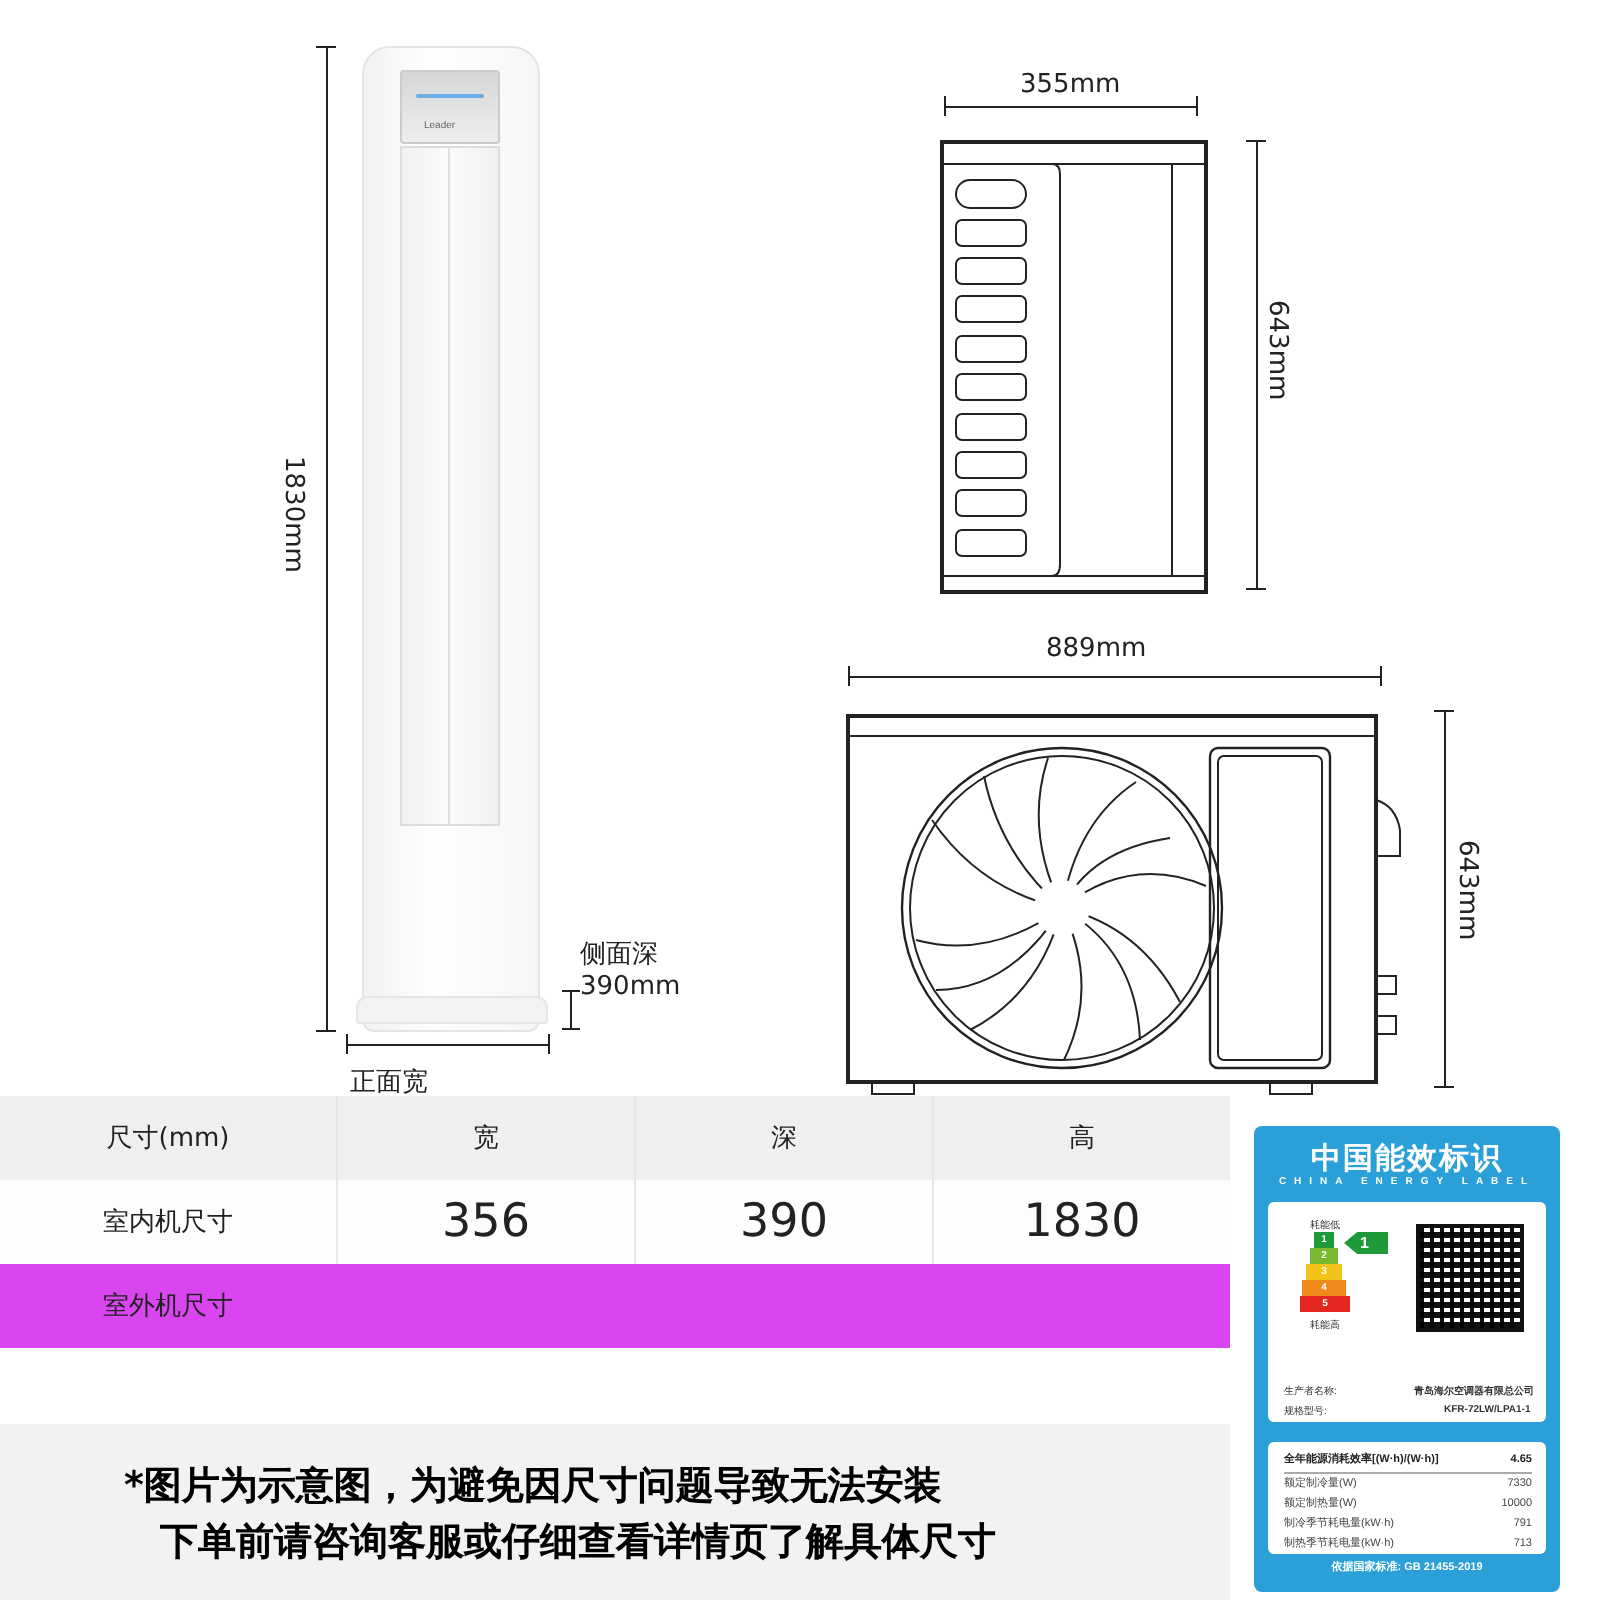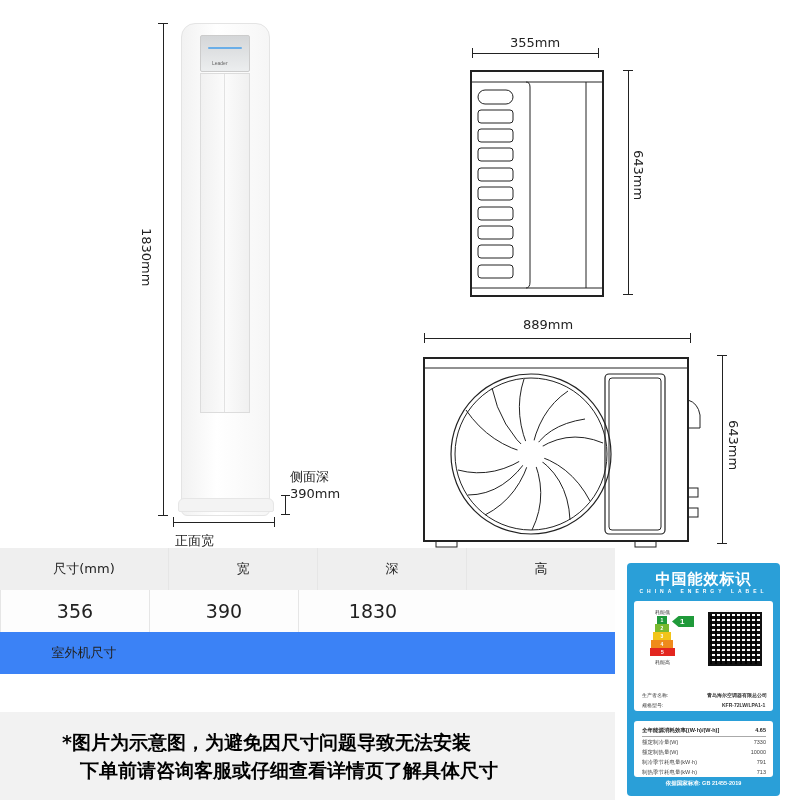--- a/index.html
+++ b/index.html
@@ -19,25 +19,25 @@
   .indoor-logo { left: 212px; top: 60px; font-size: 5px; color: #666; }
   .indoor-body { left: 200px; top: 73px; width: 50px; height: 340px; background: linear-gradient(90deg,#f1f1f1,#fbfbfb 50%,#f0f0f0); border: 1px solid #dcdcdc; }
   .indoor-seam { left: 224px; top: 74px; width: 1px; height: 338px; background: #e2e2e2; }
   .indoor-base { left: 178px; top: 498px; width: 96px; height: 14px; background: #f3f3f3; border-radius: 6px 6px 2px 2px; border: 1px solid #e6e6e6; }
 
   
   .tbl { left: 0; top: 548px; width: 615px; }
   .tr { display: flex; height: 42px; align-items: center; }
   .tr.hdr { height: 42px; background: #efefef; }
   .tr.odd { background: #fdfdfd; }
-  .tr.even { background: #3b82f6; }
+  .tr.even { background: #d946ef; }
   .td { text-align: center; font-size: 13px; font-family: "DejaVu Sans", sans-serif; }
   .td.c0 { width: 168px; }
   .td.c1, .td.c2, .td.c3 { width: 149px; border-left: 1px solid #e6e6e6; height: 100%; display: flex; align-items: center; justify-content: center; }
-  .td.num { font-size: 19px; }
+  .td.num { font-size: 23px; }
   .note-area { left: 0; top: 712px; width: 615px; height: 88px; background: #f2f2f2; }
   .note { font-size: 19px; font-weight: bold; color: #000000; font-family: "DejaVu Sans", sans-serif; }
 
   
   .elabel { left: 627px; top: 563px; width: 153px; height: 233px; background: #2a9fd8; border-radius: 4px; }
   .el-title { left: 627px; top: 570px; width: 153px; text-align: center; color: #fff; font-size: 15px; font-weight: bold; letter-spacing: 1px; }
   .el-sub { left: 627px; top: 588px; width: 153px; text-align: center; color: #fff; font-size: 5px; font-weight: bold; letter-spacing: 4px; }
   .el-white1 { left: 634px; top: 601px; width: 139px; height: 110px; background: #fff; border-radius: 3px; }
   .el-white2 { left: 634px; top: 721px; width: 139px; height: 56px; background: #fff; border-radius: 3px; }
   .el-tiny { font-size: 5px; color: #333; }
@@ -148,20 +148,21 @@
 </div>
 
 <div class="abs tbl">
   <div class="tr hdr">
     <div class="td c0">尺寸(mm)</div>
     <div class="td c1">宽</div>
     <div class="td c2">深</div>
     <div class="td c3">高</div>
   </div>
   <div class="tr odd">
+    <div class="td c0">室内机尺寸</div>
     <div class="td c1 num">356</div>
     <div class="td c2 num">390</div>
     <div class="td c3 num">1830</div>
   </div>
   <div class="tr even">
     <div class="td c0">室外机尺寸</div>
   </div>
 </div>
 
 <div class="abs note-area"></div>

